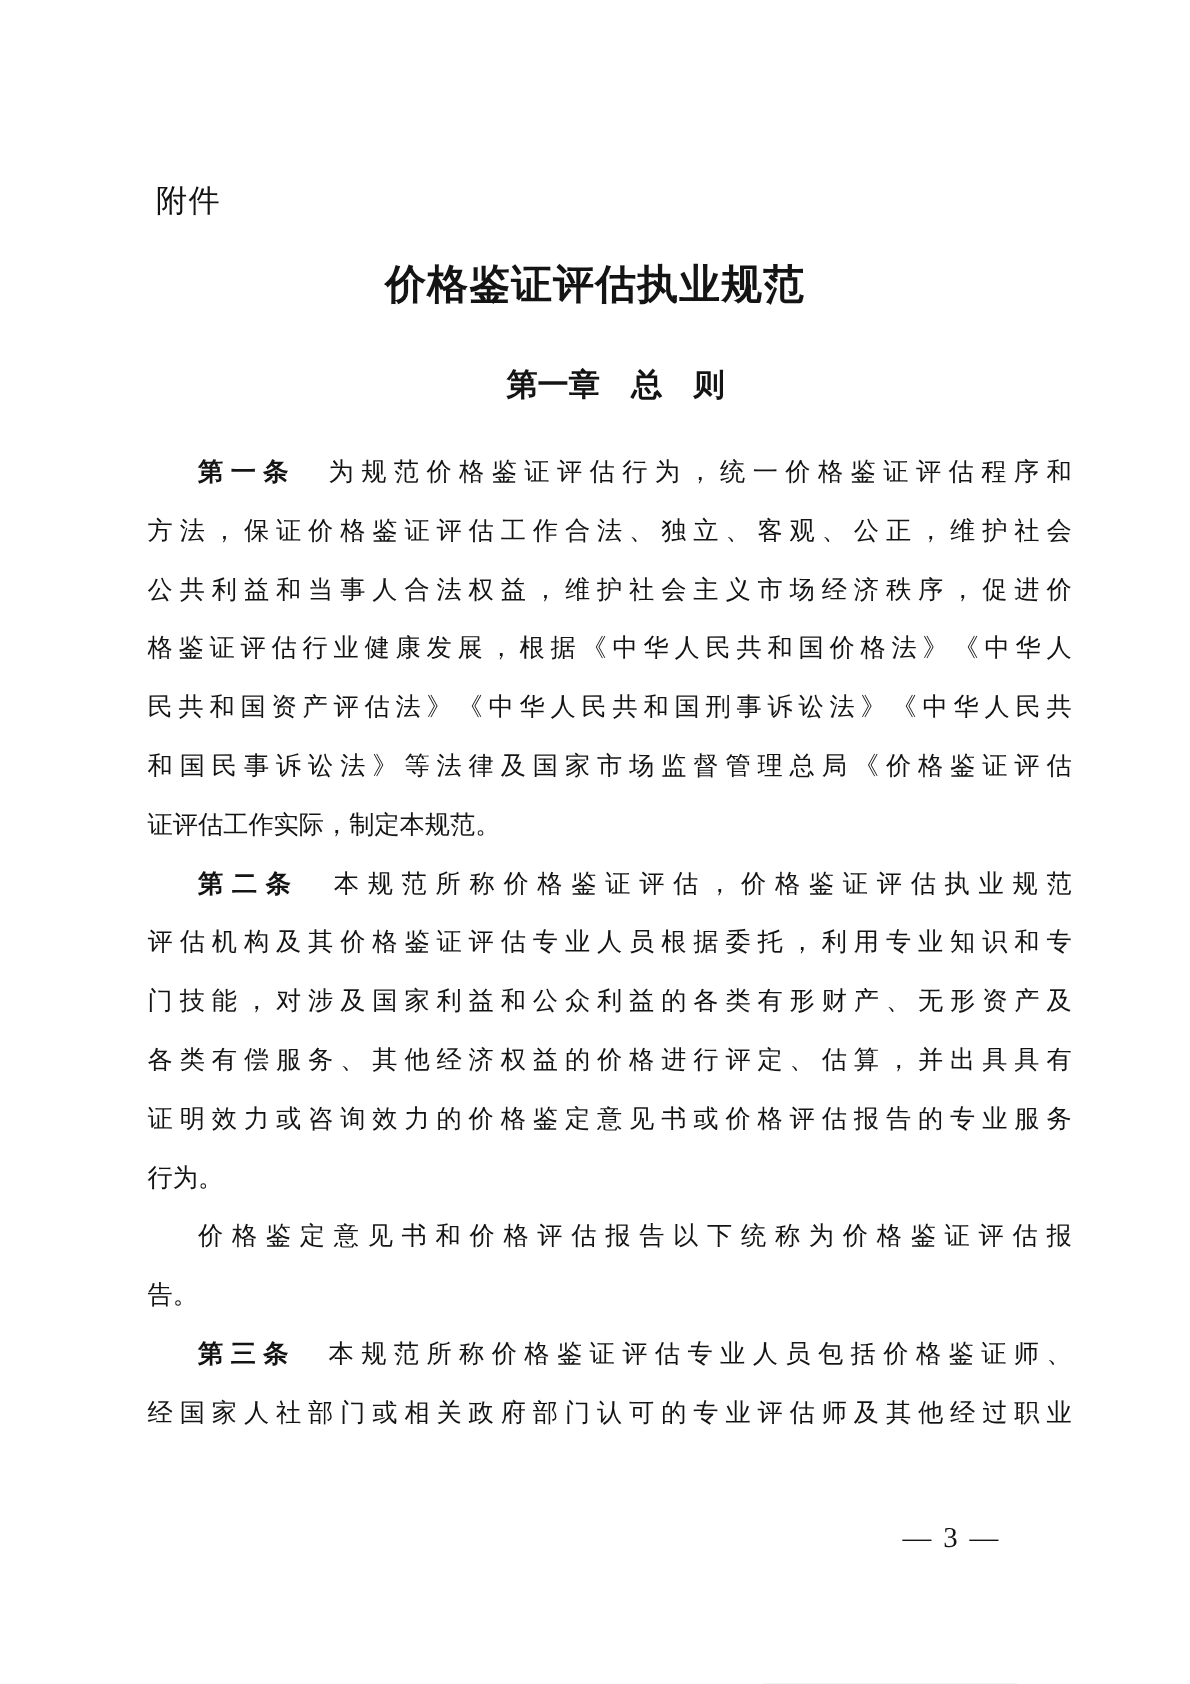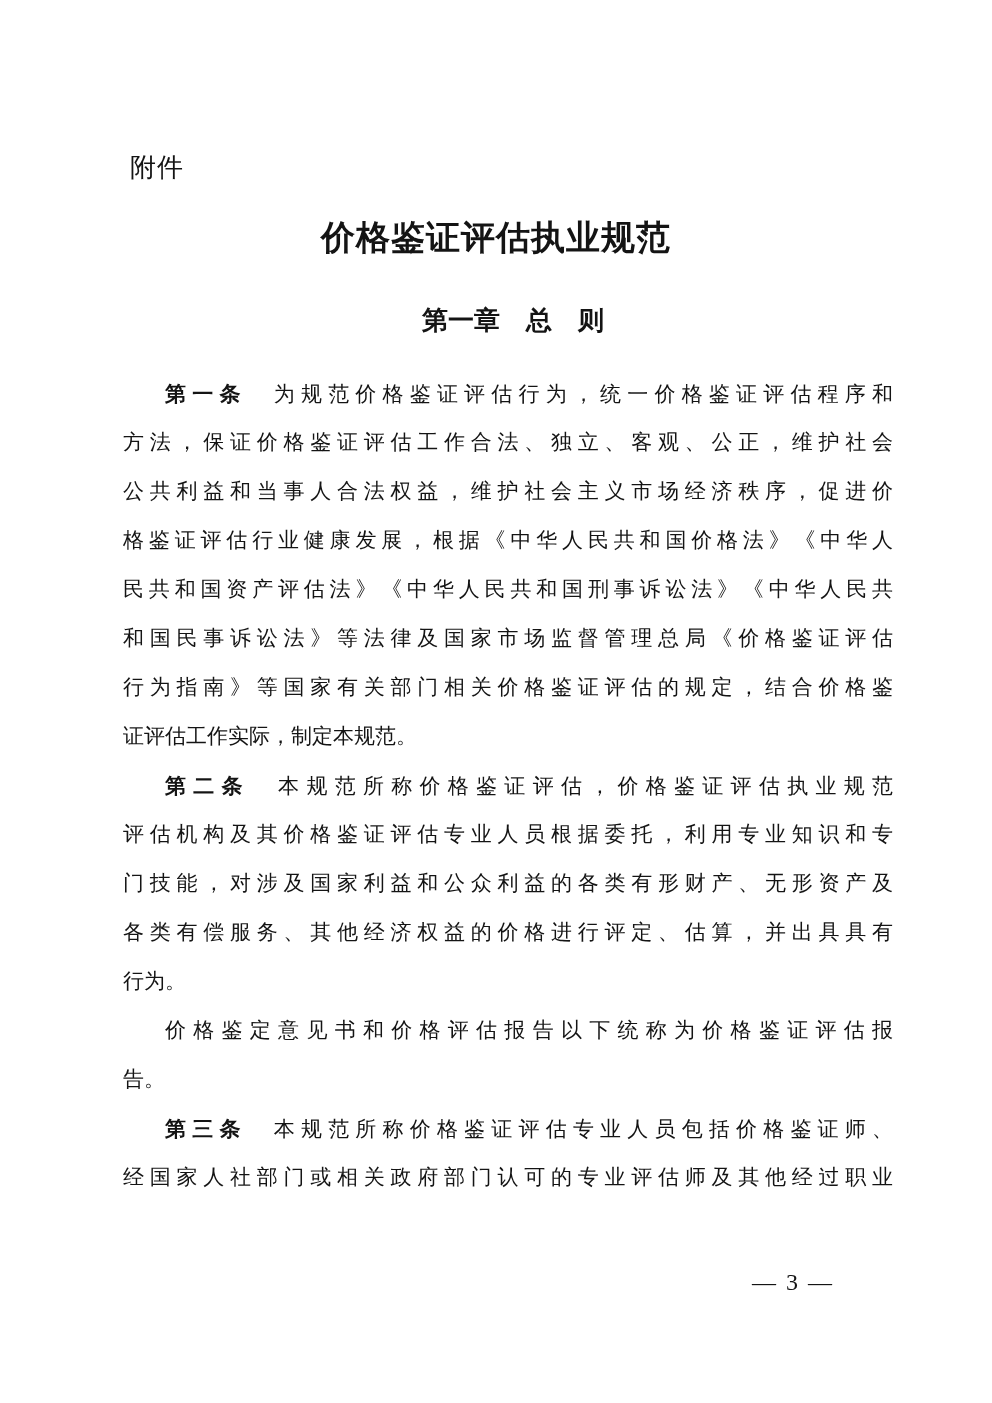--- a/index.html
+++ b/index.html
@@ -98,26 +98,26 @@
 
   <h2 class="chapter">第一章　总　则</h2>
 
   <div class="body-text">
       <div class="line indent fill"><span class="seg-bold">第一条</span><span>　为规范价格鉴证评估行为，统一价格鉴证评估程序和</span></div>
       <div class="line fill"><span>方法，保证价格鉴证评估工作合法、独立、客观、公正，维护社会</span></div>
       <div class="line fill"><span>公共利益和当事人合法权益，维护社会主义市场经济秩序，促进价</span></div>
       <div class="line fill"><span>格鉴证评估行业健康发展，根据《中华人民共和国价格法》《中华人</span></div>
       <div class="line fill"><span>民共和国资产评估法》《中华人民共和国刑事诉讼法》《中华人民共</span></div>
       <div class="line fill"><span>和国民事诉讼法》等法律及国家市场监督管理总局《价格鉴证评估</span></div>
-      <div class="line fill"><span>行为指南》等国家有关部门相关价格鉴证评估的规定，结合价格鉴</span></div>
       <div class="line"><span>证评估工作实际，制定本规范。</span></div>
       <div class="line indent fill"><span class="seg-bold">第二条</span><span>　本规范所称价格鉴证评估，价格鉴证评估执业规范</span></div>
       <div class="line fill"><span>评估机构及其价格鉴证评估专业人员根据委托，利用专业知识和专</span></div>
       <div class="line fill"><span>门技能，对涉及国家利益和公众利益的各类有形财产、无形资产及</span></div>
       <div class="line fill"><span>各类有偿服务、其他经济权益的价格进行评定、估算，并出具具有</span></div>
+      <div class="line fill"><span>证明效力或咨询效力的价格鉴定意见书或价格评估报告的专业服务</span></div>
       <div class="line"><span>行为。</span></div>
       <div class="line indent fill"><span>价格鉴定意见书和价格评估报告以下统称为价格鉴证评估报</span></div>
       <div class="line"><span>告。</span></div>
       <div class="line indent fill"><span class="seg-bold">第三条</span><span>　本规范所称价格鉴证评估专业人员包括价格鉴证师、</span></div>
       <div class="line fill"><span>经国家人社部门或相关政府部门认可的专业评估师及其他经过职业</span></div>
     </div>
 
   <div class="pageno">— 3 —</div>
 </div>
 

